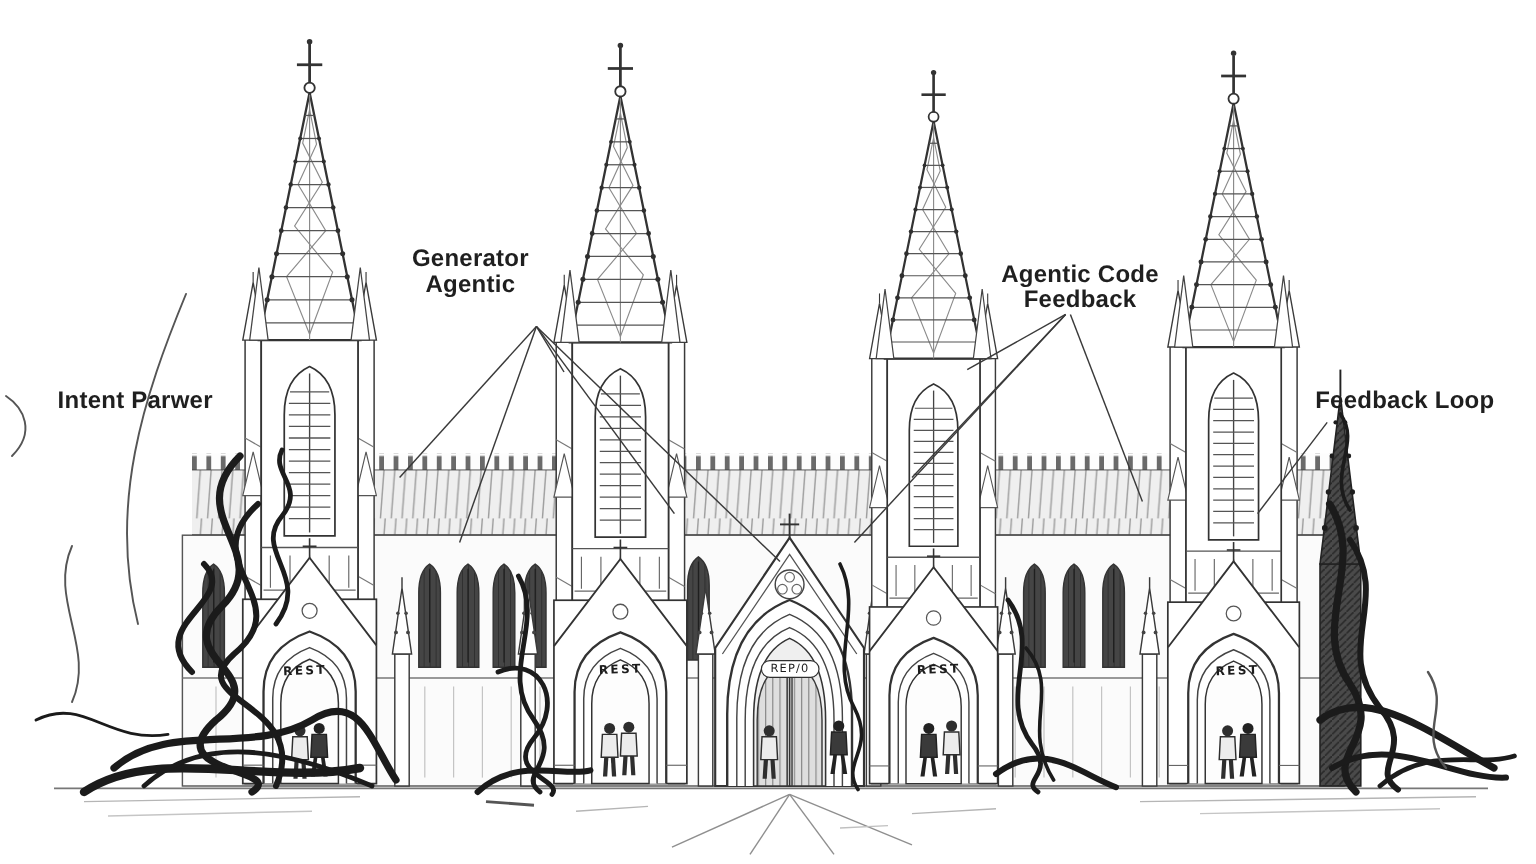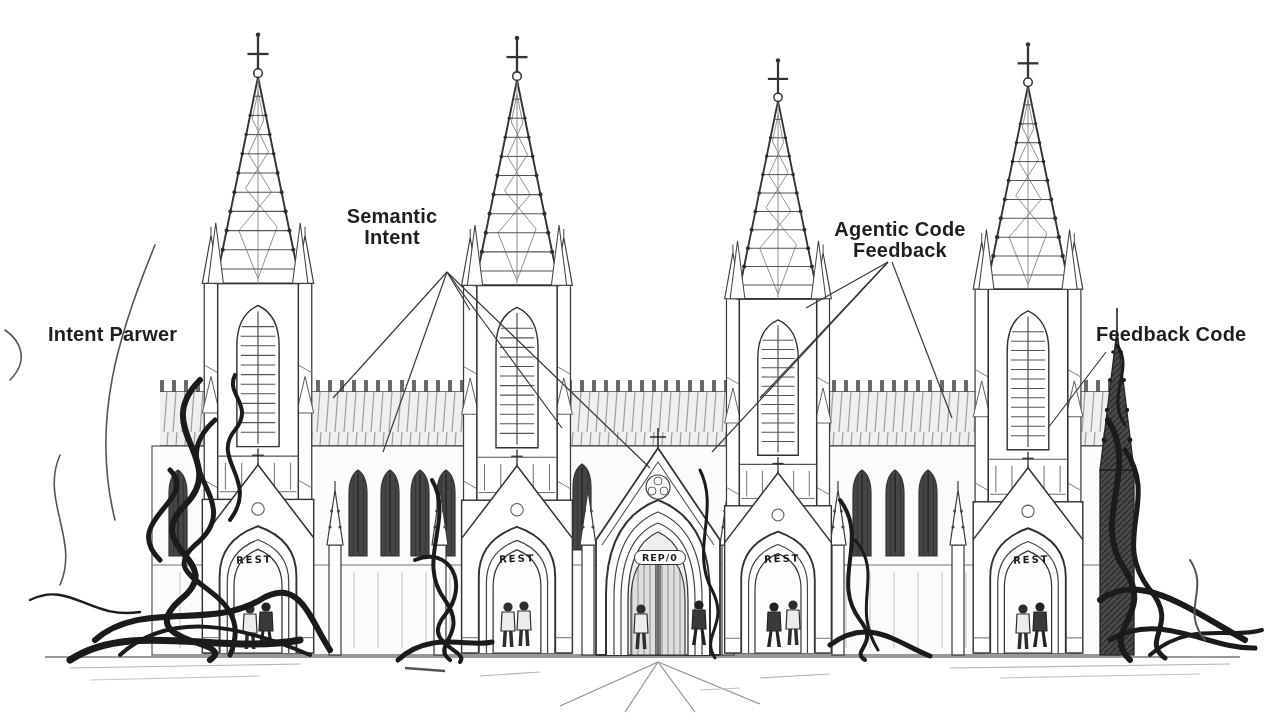--- a/index.html
+++ b/index.html
@@ -12,21 +12,21 @@
     position:absolute;color:#1f1f1f;font-weight:600;font-size:20px;
     letter-spacing:.2px;line-height:21px;white-space:nowrap;
   }
   .anno.center{text-align:center;white-space:normal;}
   .door-sign{
     position:absolute;color:#1c1c1c;font-size:10px;font-weight:700;
     letter-spacing:2px;font-family:"DejaVu Sans",sans-serif;transform:rotate(-2deg);
   }
   .pill-sign{
     position:absolute;background:#ffffff;border:1.5px solid #2e2e2e;border-radius:9px;
-    color:#1c1c1c;font-size:9.5px;font-weight:700;letter-spacing:1px;
+    color:#1c1c1c;font-size:9.5px;font-weight:400;letter-spacing:1px;
     padding:1px 7px;font-family:"DejaVu Sans",sans-serif;
   }
 </style>
 </head>
 <body>
 
 <div id="canvas">
 
 <svg id="drawing" viewBox="0 0 1280 720" xmlns="http://www.w3.org/2000/svg">
   <defs>
@@ -346,30 +346,30 @@
     <line x1="888" y1="262" x2="760" y2="398"></line>
     <line x1="888" y1="262" x2="712" y2="452"></line>
     <line x1="892" y1="262" x2="952" y2="418"></line>
     <line x1="1106" y1="352" x2="1048" y2="428"></line>
   </g>
 </svg>
 
 <div class="anno" style="left:48px;top:324px;">Intent Parwer</div>
 
 <div class="anno center" style="left:297px;top:206px;width:190px;">
-  <div>Semantic</div>
-  <div>Intent</div>
+  <div>Generator</div>
+  <div>Agentic</div>
 </div>
 
 <div class="anno center" style="left:810px;top:219px;width:180px;">
   <div>Agentic Code</div>
   <div>Feedback</div>
 </div>
 
-<div class="anno" style="left:1096px;top:324px;">Feedback Code</div>
+<div class="anno" style="left:1096px;top:324px;">Feedback Loop</div>
 
 <div class="door-sign" style="left:236px;top:554px;">REST</div>
 <div class="door-sign" style="left:499px;top:553px;">REST</div>
 <div class="pill-sign" style="left:634px;top:550px;">REP/0</div>
 <div class="door-sign" style="left:764px;top:553px;">REST</div>
 <div class="door-sign" style="left:1013px;top:554px;">REST</div>
 
 </div>
 
 </body></html>

